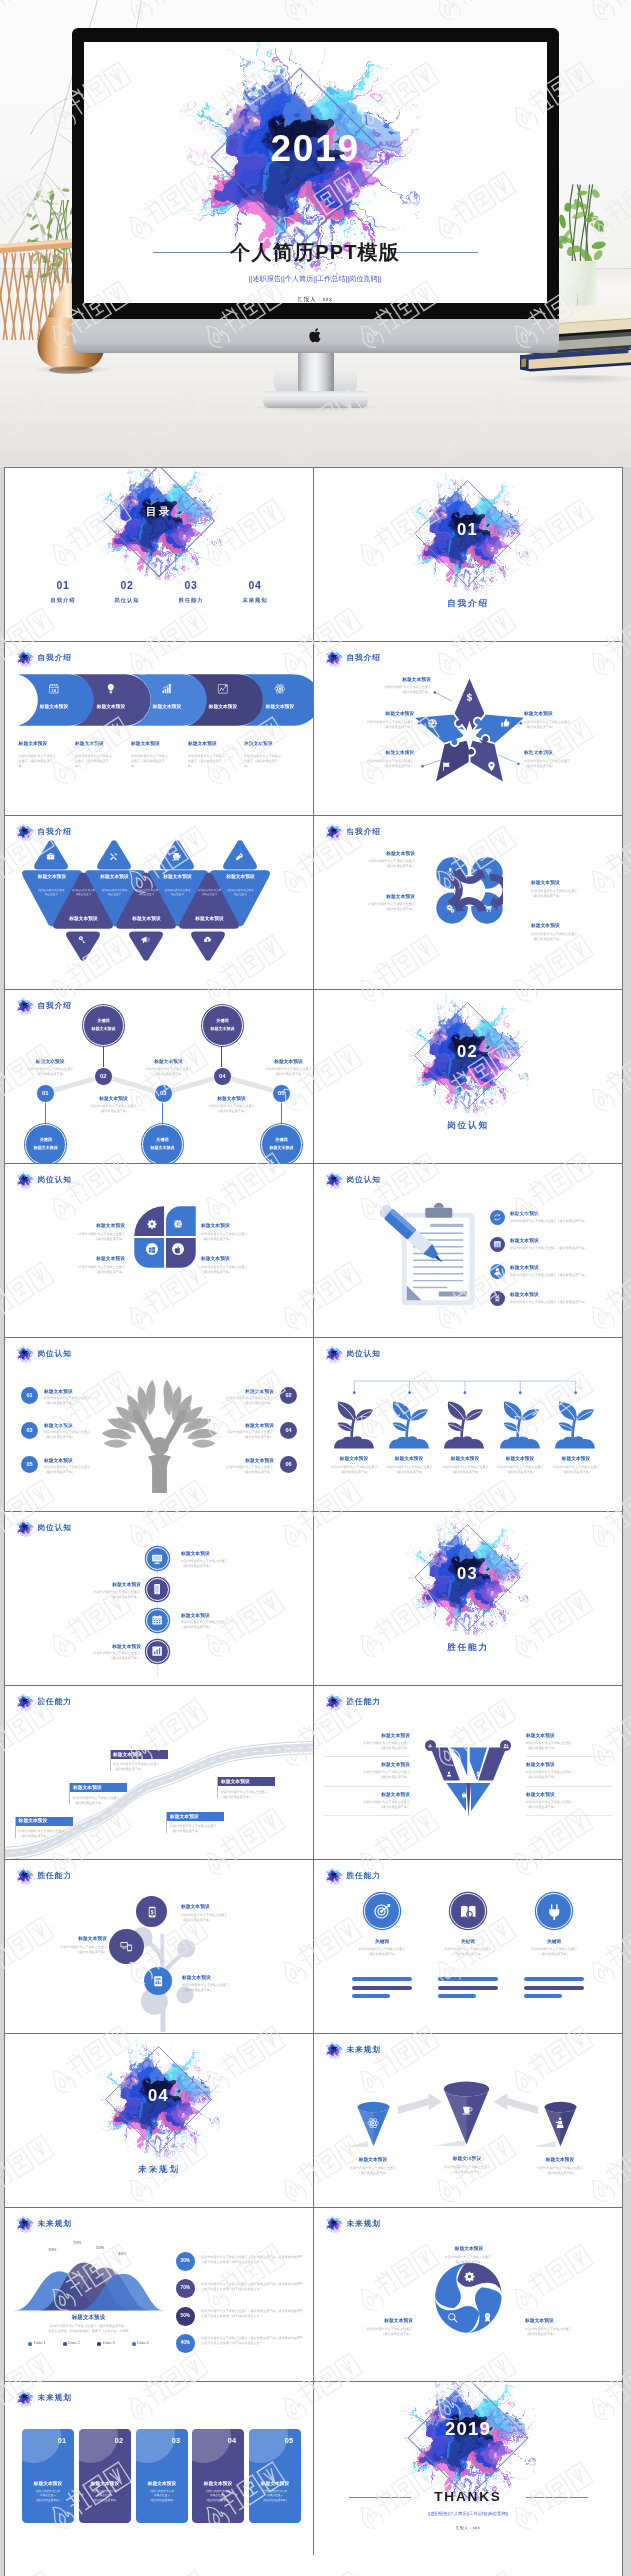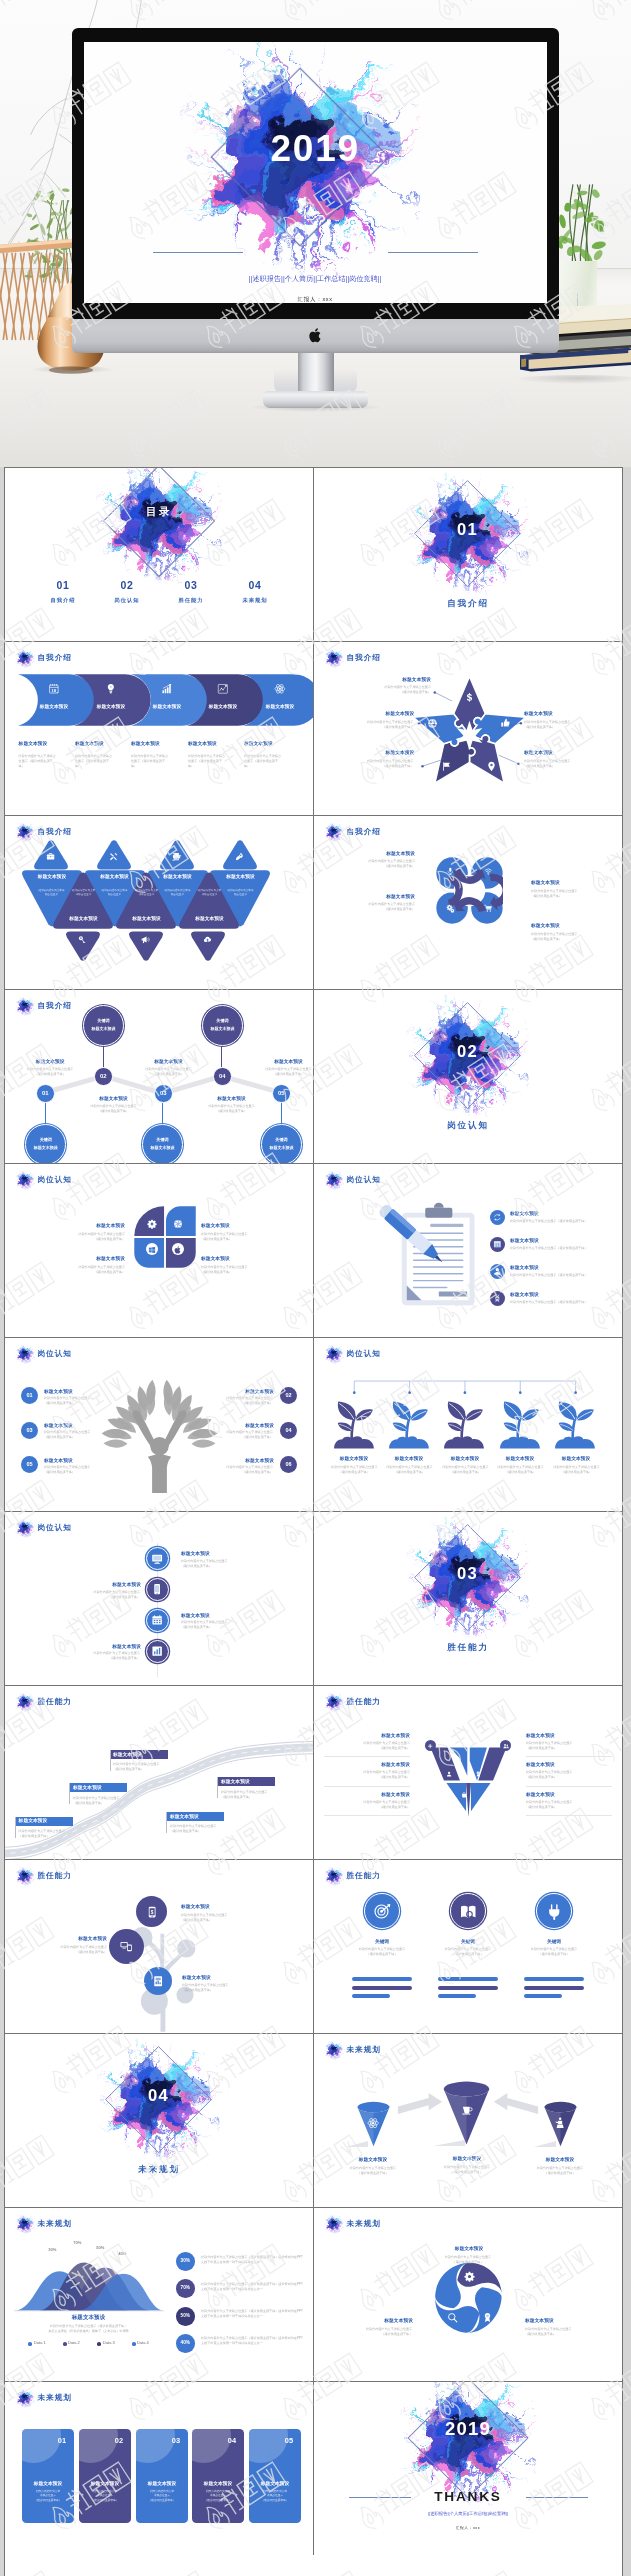--- a/index.html
+++ b/index.html
@@ -469,20 +469,21 @@
         <div class="screen">
           <svg class="ab" style="left:96px;top:-5px;width:240px;height:240px" viewBox="0 0 200 200">
             <g filter="url(#pf)">
               <use href="#splash"></use>
             </g>
             <path d="M100 26L174 100L100 174L26 100Z" fill="none" stroke="#5b6ab0" stroke-width=".9"></path>
           </svg>
           <div class="s1-year">2019</div>
           <div class="s1-rule" style="left:69px;width:90px"></div>
           <div class="s1-rule" style="left:304px;width:90px"></div>
+          <div class="s1-title">个人简历PPT模版</div>
           <div class="s1-sub">||述职报告||个人简历||工作总结||岗位竞聘||</div>
           <div class="s1-pres">汇报人：xxx</div>
         </div>
       </div>
     </div>
 <div id="grid">
       <div class="row">
         <div class="sl l">
           <svg class="ab" style="left:91px;top:-10px;width:126px;height:126px" viewBox="0 0 200 200">
             <g filter="url(#pf)">

